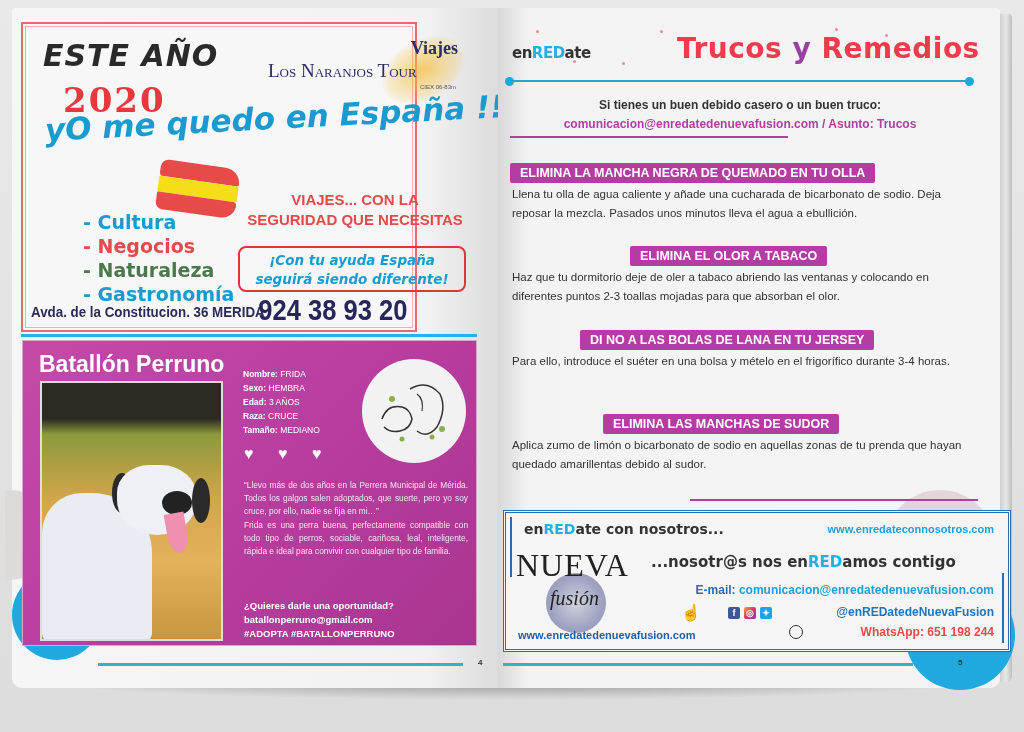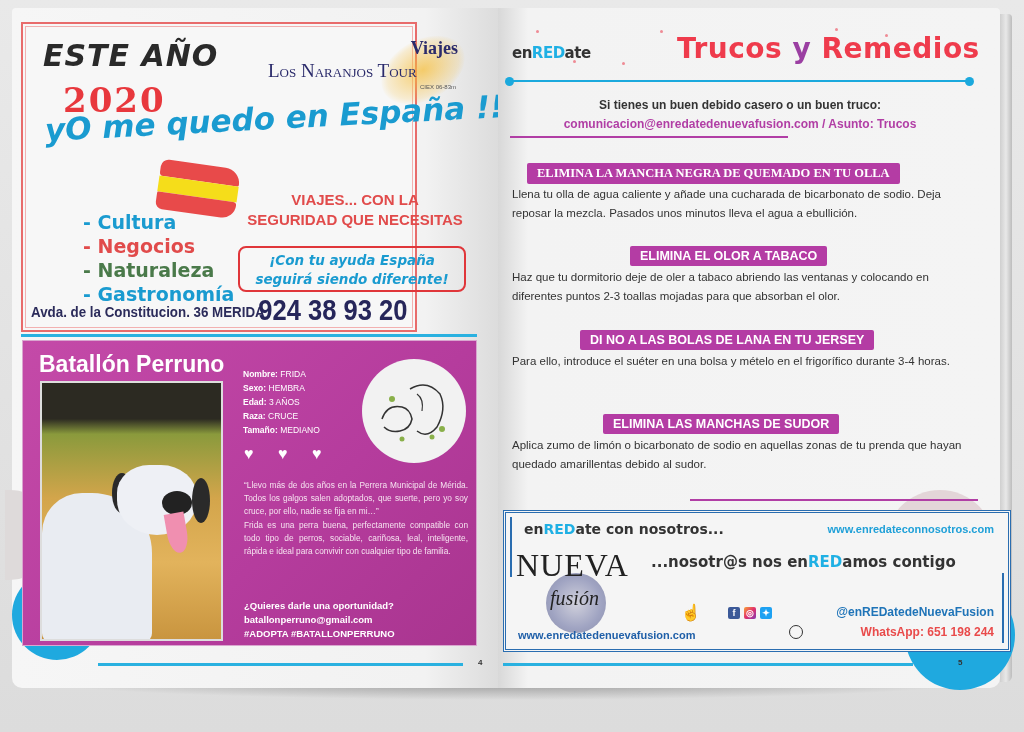--- a/index.html
+++ b/index.html
@@ -230,21 +230,21 @@
 <div class="r-line"></div>
 <div class="r-line-end" style="left:505px;"></div>
 <div class="r-line-end" style="left:965px;"></div>
 
 <div class="r-intro">
   <div>Si tienes un buen debido casero o un buen truco:</div>
   <div class="email">comunicacion@enredatedenuevafusion.com / Asunto: Trucos</div>
 </div>
 <div class="r-pink-line"></div>
 
-<div class="tip-head" style="left:527px; top:163px;font-family:Liberation Serif, serif;">ELIMINA LA MANCHA NEGRA DE QUEMADO EN TU OLLA</div>
+<div class="tip-head" style="left:510px; top:163px;">ELIMINA LA MANCHA NEGRA DE QUEMADO EN TU OLLA</div>
 <div class="tip-body" style="top:185px;">Llena tu olla de agua caliente y añade una cucharada de bicarbonato de sodio. Deja reposar la mezcla. Pasados unos minutos lleva el agua a ebullición.</div>
 
 <div class="tip-head" style="left:630px; top:246px;">ELIMINA EL OLOR A TABACO</div>
 <div class="tip-body" style="top:268px;">Haz que tu dormitorio deje de oler a tabaco abriendo las ventanas y colocando en diferentes puntos 2-3 toallas mojadas para que absorban el olor.</div>
 
 <div class="tip-head" style="left:580px; top:330px;">DI NO A LAS BOLAS DE LANA EN TU JERSEY</div>
 <div class="tip-body" style="top:352px;">Para ello, introduce el suéter en una bolsa y mételo en el frigorífico durante 3-4 horas.</div>
 
 <div class="tip-head" style="left:603px; top:414px;">ELIMINA LAS MANCHAS DE SUDOR</div>
 <div class="tip-body" style="top:436px;">Aplica zumo de limón o bicarbonato de sodio en aquellas zonas de tu prenda que hayan quedado amarillentas debido al sudor.</div>
@@ -255,20 +255,21 @@
 
 <div class="contact">
   <div class="vbar-l"></div>
   <div class="vbar"></div>
   <div class="c-title"><span>en</span><span class="red">RED</span><span>ate con nosotros...</span></div>
   <div class="c-web1">www.enredateconnosotros.com</div>
   <div class="at-circle"></div>
   <div class="nueva">NUEVA</div>
   <div class="fusion">fusión</div>
   <div class="tagline"><span>...nosotr@s nos en</span><span class="red">RED</span><span>amos contigo</span></div>
+  <div class="c-email"><span style="color:#2a6db0">E-mail: </span><span>comunicacion@enredatedenuevafusion.com</span></div>
   <div class="hand">☝</div>
   <div class="social" style="left:222px;">
     <div class="sico" style="background:#3b5998;">f</div>
     <div class="sico" style="background:linear-gradient(135deg,#f9a235,#e1306c,#833ab4);">◎</div>
     <div class="sico" style="background:#1da1f2;">✦</div>
   </div>
   <div class="handle">@enREDatedeNuevaFusion</div>
   <div class="wa-icon"></div>
   <div class="whatsapp">WhatsApp:  651 198 244</div>
   <div class="c-web2">www.enredatedenuevafusion.com</div>

